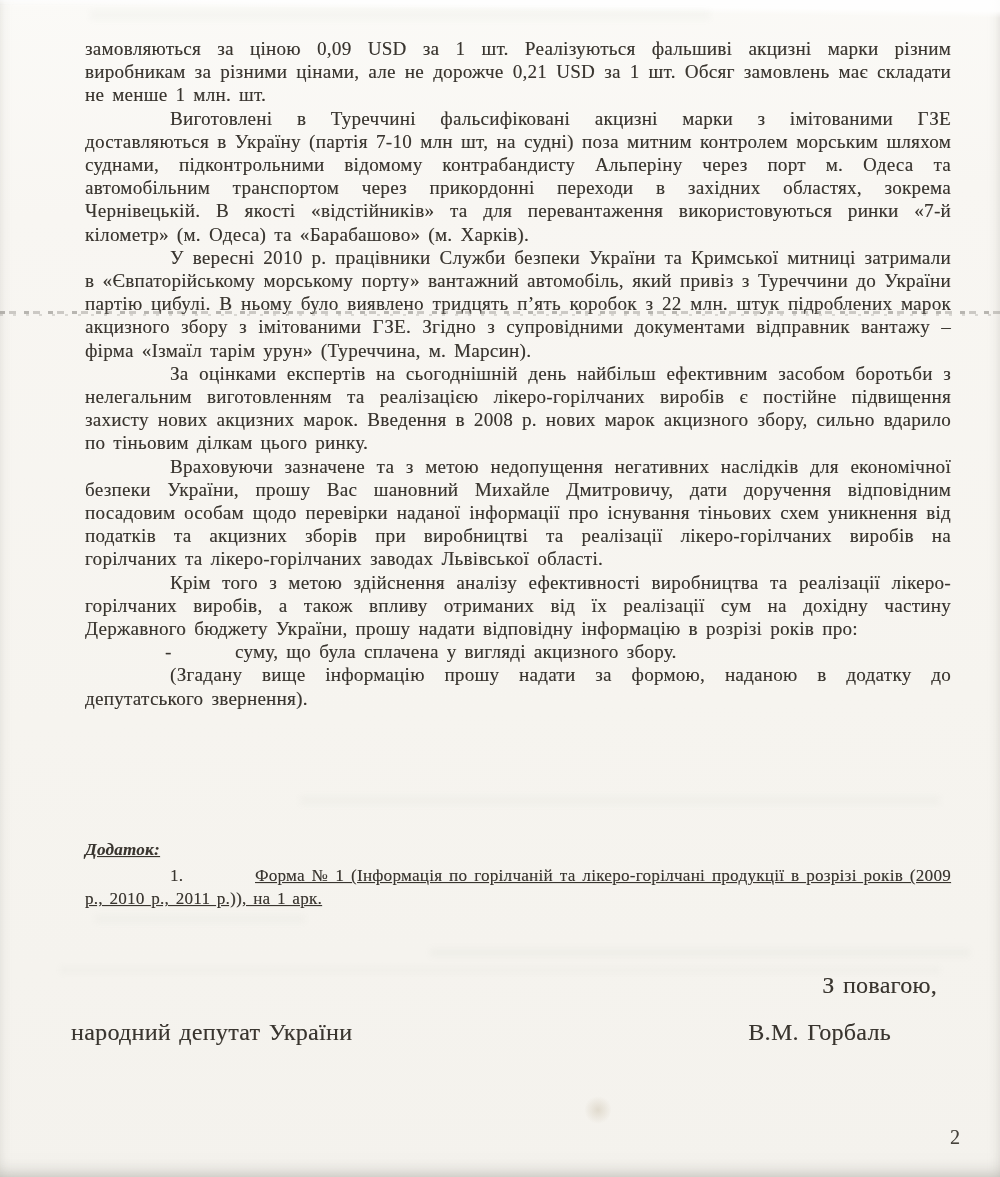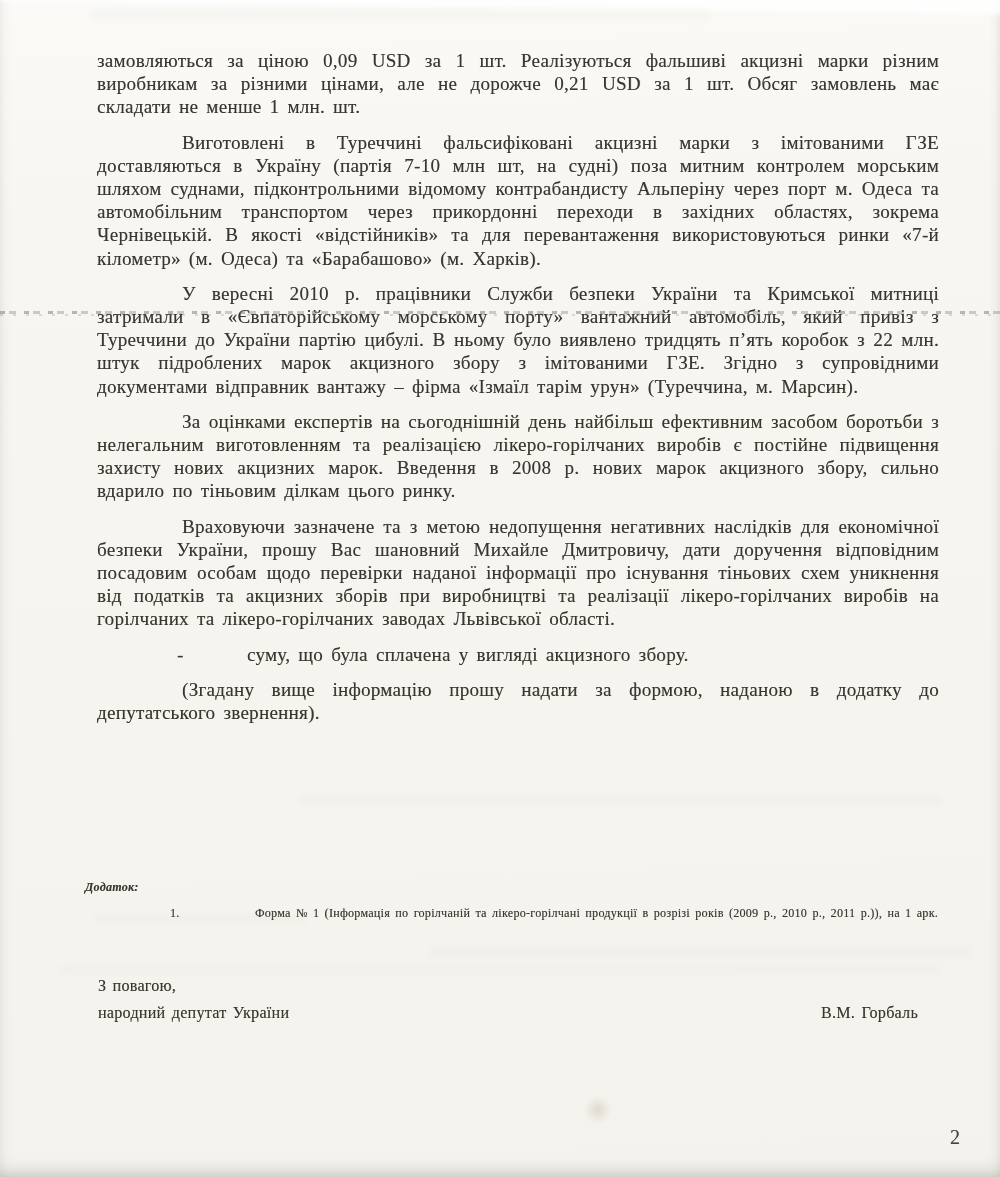--- a/index.html
+++ b/index.html
@@ -26,44 +26,46 @@
     pointer-events:none;
   }
   .doc-body{
     position:absolute;top:37px;left:85px;width:866px;
     font-size:19px;line-height:23.2px;
     color:#39352f;
     letter-spacing:.3px;word-spacing:3px;
     text-align:justify;
     text-shadow:.3px .3px .6px rgba(70,64,58,.45);
   }
-  .doc-body p{margin:12px;}
+  .doc-body p{margin:0;}
   .para{text-indent:85px;}
   .para.no-indent{text-indent:0;}
   .list-item{text-indent:80px;}
   .dash{display:inline-block;width:70px;text-indent:0;}
   .attachment{
-    position:absolute;top:876px;left:85px;width:866px;
-    font-size:12px;line-height:23.2px;color:#39352f;
+    position:absolute;top:838px;left:85px;width:866px;
+    font-size:17px;line-height:23.2px;color:#39352f;
     letter-spacing:.3px;word-spacing:2px;text-align:justify;
     text-shadow:.3px .3px .6px rgba(70,64,58,.45);
+    text-decoration:underline;
   }
   .attachment p{margin:0;}
   .attachment-label{font-weight:bold;font-style:italic;margin-bottom:3px !important;}
   .attachment-item{text-indent:85px;}
   .att-num{display:inline-block;width:85px;text-indent:0;}
   .closing{
-    position:absolute;top:974px;left:98px;width:866px;
-    font-size:16px;line-height:23.2px;color:#39352f;
+    position:absolute;top:974px;left:71px;width:866px;
+    font-size:24px;line-height:23.2px;color:#39352f;
     letter-spacing:.3px;word-spacing:2px;
     text-shadow:.3px .3px .6px rgba(70,64,58,.45);
+    text-align:right;
   }
   .closing p{margin:0;}
   .sig-row{
-    margin-top:4px;
+    margin-top:24px;
     display:flex;justify-content:space-between;align-items:baseline;
   }
   .sig-row .sig{margin-right:46px;}
   .page-number{
     position:absolute;top:1126px;right:40px;
     font-size:20px;color:#46423c;
     text-shadow:.3px .3px .5px rgba(70,64,58,.4);
   }
   
   .dotted-line{
@@ -104,20 +106,21 @@
 <div class="page">
   <div class="top-edge"></div>
   <div class="ghost g4"></div>
 
   <div class="doc-body">
     <p class="para no-indent">замовляються за ціною 0,09 USD за 1 шт. Реалізуються фальшиві акцизні марки різним виробникам за різними цінами, але не дорожче 0,21 USD за 1 шт. Обсяг замовлень має складати не менше 1 млн. шт.</p>
     <p class="para">Виготовлені в Туреччині фальсифіковані акцизні марки з імітованими ГЗЕ доставляються в Україну (партія 7-10 млн шт, на судні) поза митним контролем морським шляхом суднами, підконтрольними відомому контрабандисту Альперіну через порт м. Одеса та автомобільним транспортом через прикордонні переходи в західних областях, зокрема Чернівецькій. В якості «відстійників» та для перевантаження використовуються ринки «7-й кілометр» (м. Одеса) та «Барабашово» (м. Харків).</p>
     <p class="para">У вересні 2010 р. працівники Служби безпеки України та Кримської митниці затримали в «Євпаторійському морському порту» вантажний автомобіль, який привіз з Туреччини до України партію цибулі. В ньому було виявлено тридцять п’ять коробок з 22 млн. штук підроблених марок акцизного збору з імітованими ГЗЕ. Згідно з супровідними документами відправник вантажу – фірма «Ізмаїл тарім урун» (Туреччина, м. Марсин).</p>
     <p class="para">За оцінками експертів на сьогоднішній день найбільш ефективним засобом боротьби з нелегальним виготовленням та реалізацією лікеро-горілчаних виробів є постійне підвищення захисту нових акцизних марок. Введення в 2008 р. нових марок акцизного збору, сильно вдарило по тіньовим ділкам цього ринку.</p>
     <p class="para">Враховуючи зазначене та з метою недопущення негативних наслідків для економічної безпеки України, прошу Вас шановний Михайле Дмитровичу, дати доручення відповідним посадовим особам щодо перевірки наданої інформації про існування тіньових схем уникнення від податків та акцизних зборів при виробництві та реалізації лікеро-горілчаних виробів на горілчаних та лікеро-горілчаних заводах Львівської області.</p>
+    <p class="para">Крім того з метою здійснення аналізу ефективності виробництва та реалізації лікеро-горілчаних виробів, а також впливу отриманих від їх реалізації сум на дохідну частину Державного бюджету України, прошу надати відповідну інформацію в розрізі років про:</p>
 
     <div>
       <p class="list-item"><span class="dash">-</span><span>суму, що була сплачена у вигляді акцизного збору.</span></p>
     </div>
 
     <p class="para">(Згадану вище інформацію прошу надати за формою, наданою в додатку до депутатського звернення).</p>
   </div>
 
   <div class="attachment">
     <p class="attachment-label">Додаток:</p>

